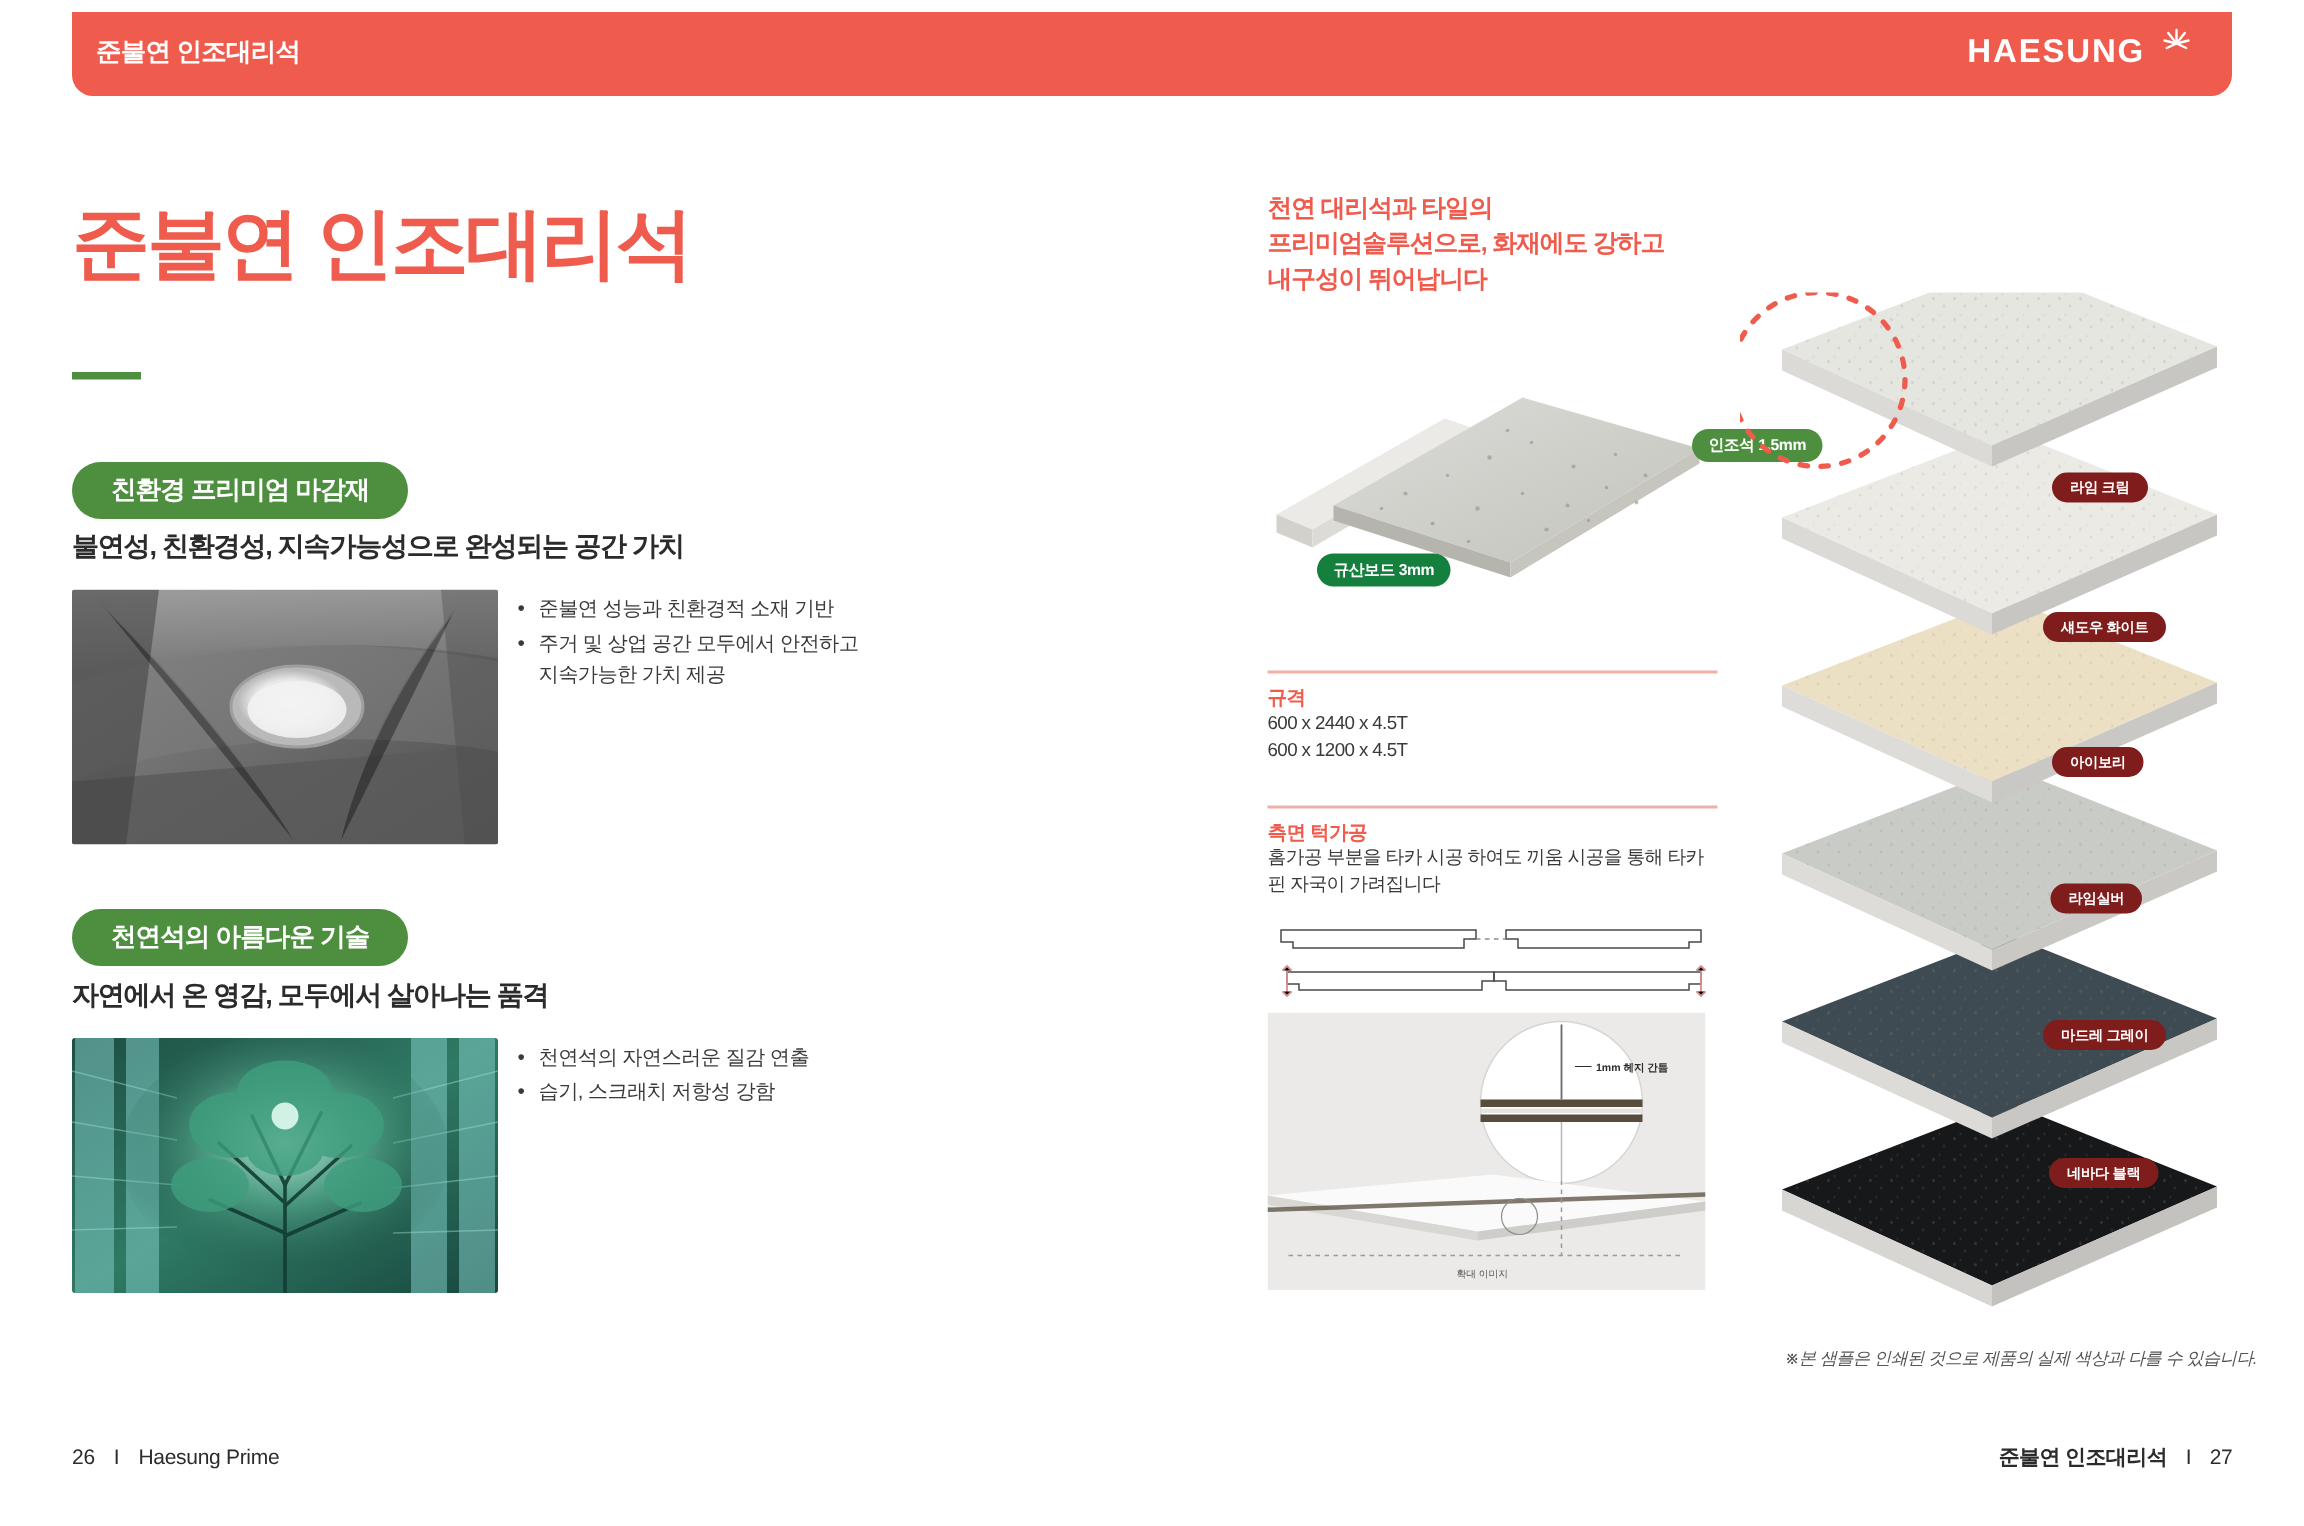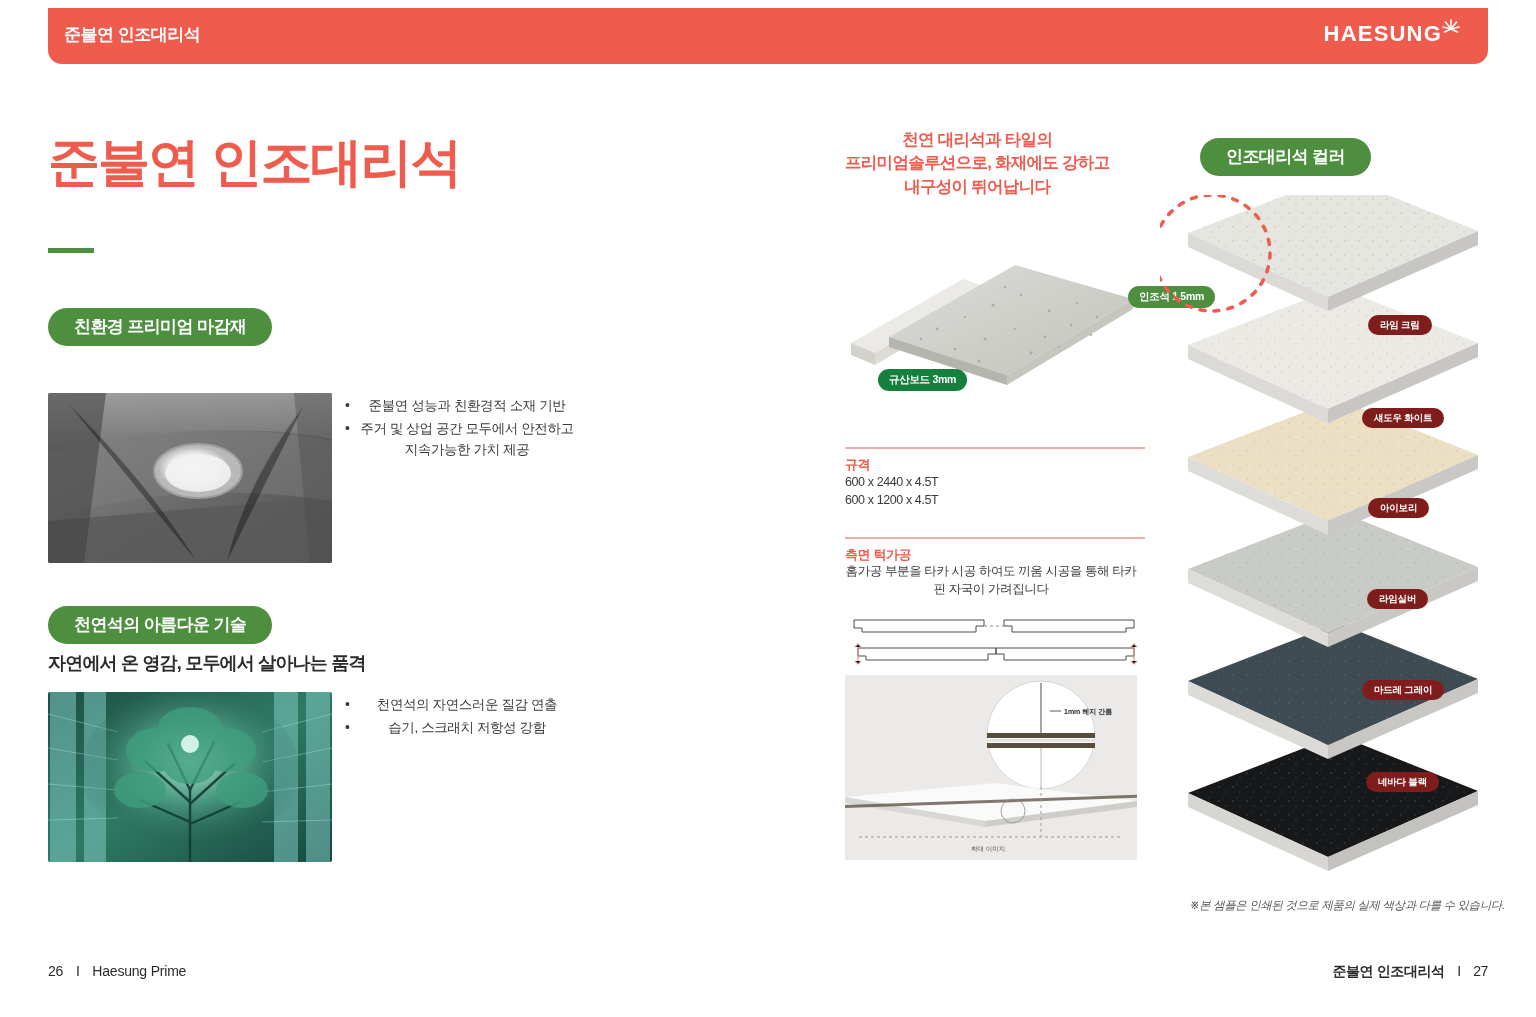--- a/index.html
+++ b/index.html
@@ -2,37 +2,37 @@
 <html lang="ko"><head>
 <meta charset="utf-8">
 <style>
   * { box-sizing: border-box; margin: 0; padding: 0; }
   html, body {
     width: 1536px; height: 1017px;
     background: #ffffff;
     font-family: "Liberation Sans", "DejaVu Sans", sans-serif;
     overflow: hidden;
   }
-  .page { position: relative; width: 1536px; height: 816px; background:#fff;text-align:center; }
+  .page { position: relative; width: 1536px; height: 816px; background:#fff; }
 
   
   .topbar {
     position: absolute; left: 48px; top: 8px;
     width: 1440px; height: 56px;
     background: #ef5b4c;
     border-radius: 0 0 14px 14px;
   }
   .topbar-title {
     position: absolute; left: 16px; top: 15px;
     color: #ffffff; font-size: 17px; font-weight: bold;
     letter-spacing: -0.5px;
   }
   .logo-wrap {
     position: absolute; right: 26px; top: 13px;
-    display: flex; align-items: flex-start;
+    display: flex; align-items: flex-start; gap: 12px;
   }
   .logo-text {
     color: #ffffff; font-size: 22px; font-weight: bold;
     letter-spacing: 1.2px;
   }
   .logo-sun { position: relative; width: 22px; height: 26px; margin-left: -2px; }
   .logo-sun svg { position: absolute; left: 0; top: -6px; }
 
   
   .main-title {
@@ -186,20 +186,21 @@
           </g>
         </svg>
       </div>
     </div>
   </div>
 
   <div class="main-title">준불연 인조대리석</div>
   <div class="green-rule"></div>
 
   <div class="pill sec1-pill">친환경 프리미엄 마감재</div>
+  <div class="sec-sub sec1-sub">불연성, 친환경성, 지속가능성으로 완성되는 공간 가치</div>
 
   <div class="photo photo1">
     <svg viewBox="0 0 284 170" preserveAspectRatio="none">
       <defs>
         <linearGradient id="cg1" x1="0" y1="0" x2="1" y2="1">
           <stop offset="0%" stop-color="#8d8d8d"></stop>
             <stop offset="55%" stop-color="#6b6b6b"></stop>
             <stop offset="100%" stop-color="#4a4a4a"></stop>
         </linearGradient>
         <radialGradient id="cg2" cx="0.45" cy="0.45" r="0.4">
@@ -399,21 +400,20 @@
       <rect x="0" y="130" width="292" height="3" fill="#584c3d" opacity="0.75" transform="skewY(-2)"></rect>
       <g stroke="#9a9a9a" stroke-width="1" stroke-dasharray="3 3">
         <line x1="196" y1="112" x2="196" y2="162"></line>
         <line x1="14" y1="162" x2="278" y2="162"></line>
       </g>
       <text x="126" y="176" font-family="Liberation Sans, sans-serif" font-size="6.5" fill="#555">확대 이미지</text>
       <circle cx="168" cy="136" r="12" fill="none" stroke="#8d8d8d" stroke-width="0.8"></circle>
     </svg>
   </div>
 
-  <div class="pill color-pill">인조대리석 컬러</div>
 
   <div class="stack">
     <svg width="340" height="690" viewBox="0 0 340 690">
       <defs>
         <pattern id="sp" width="14" height="14" patternUnits="userSpaceOnUse">
           <circle cx="3" cy="4" r="1" fill="#888" opacity="0.5"></circle>
           <circle cx="10" cy="9" r="0.9" fill="#777" opacity="0.45"></circle>
           <circle cx="7" cy="1" r="0.7" fill="#999" opacity="0.4"></circle>
         </pattern>
       </defs>

